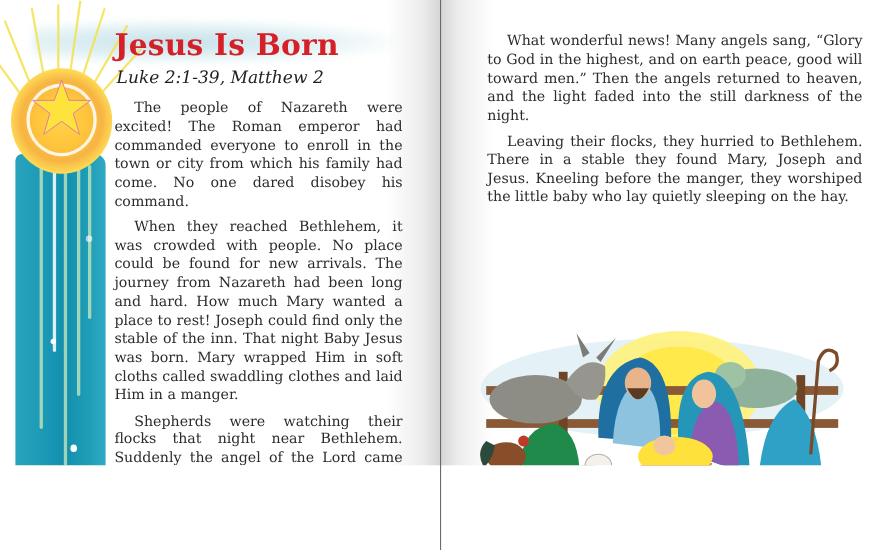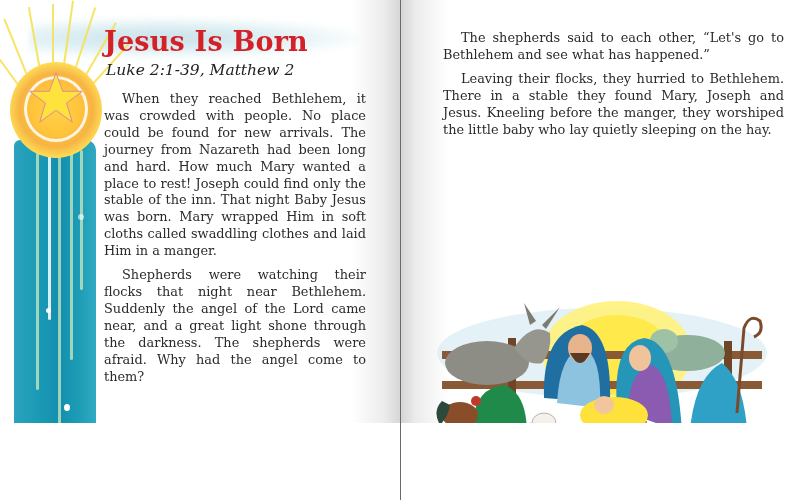--- a/index.html
+++ b/index.html
@@ -124,30 +124,31 @@
       <div class="sun-ring"></div>
       <svg class="star-glyph" viewBox="0 0 100 100">
         <polygon points="50,5 62,38 97,38 69,59 79,93 50,72 21,93 31,59 3,38 38,38" fill="#ffe33d" stroke="#d67ab0" stroke-width="1.5"></polygon>
       </svg>
     </div>
 
     <h1 class="title">Jesus Is Born</h1>
     <div class="subtitle">Luke 2:1-39, Matthew 2</div>
 
     <div class="body-left">
+      <p class="para">The people of Nazareth were excited! The Roman emperor had commanded everyone to enroll in the town or city from which his family had come. No one dared disobey his command.</p>
       <p class="para">When they reached Bethlehem, it was crowded with people. No place could be found for new arrivals. The journey from Nazareth had been long and hard. How much Mary wanted a place to rest! Joseph could find only the stable of the inn. That night Baby Jesus was born. Mary wrapped Him in soft cloths called swaddling clothes and laid Him in a manger.</p>
       <p class="para">Shepherds were watching their flocks that night near Bethlehem. Suddenly the angel of the Lord came near, and a great light shone through the darkness. The shepherds were afraid. Why had the angel come to them?</p>
     </div>
 
     <div class="page-number">78</div>
   </div>
 
   <div class="page page-right">
     <div class="body-right" style="left:43px;">
-      <p class="para">The shepherds said to each other, “Let's go to Bethlehem and see what has happened.”</p>
+      <p class="para">What wonderful news! Many angels sang, “Glory to God in the highest, and on earth peace, good will toward men.” Then the angels returned to heaven, and the light faded into the still darkness of the night.</p>
       <p class="para">Leaving their flocks, they hurried to Bethlehem. There in a stable they found Mary, Joseph and Jesus. Kneeling before the manger, they worshiped the little baby who lay quietly sleeping on the hay.</p>
     </div>
 
     <svg class="nativity" style="left:32px;" viewBox="0 0 340 200">
 
       <ellipse cx="170" cy="60" rx="165" ry="45" fill="#d9ecf3" opacity="0.7"></ellipse>
 
       <ellipse cx="185" cy="60" rx="75" ry="52" fill="#fff27a" opacity="0.9"></ellipse>
       <ellipse cx="185" cy="62" rx="55" ry="40" fill="#ffe63c" opacity="0.8"></ellipse>
 

